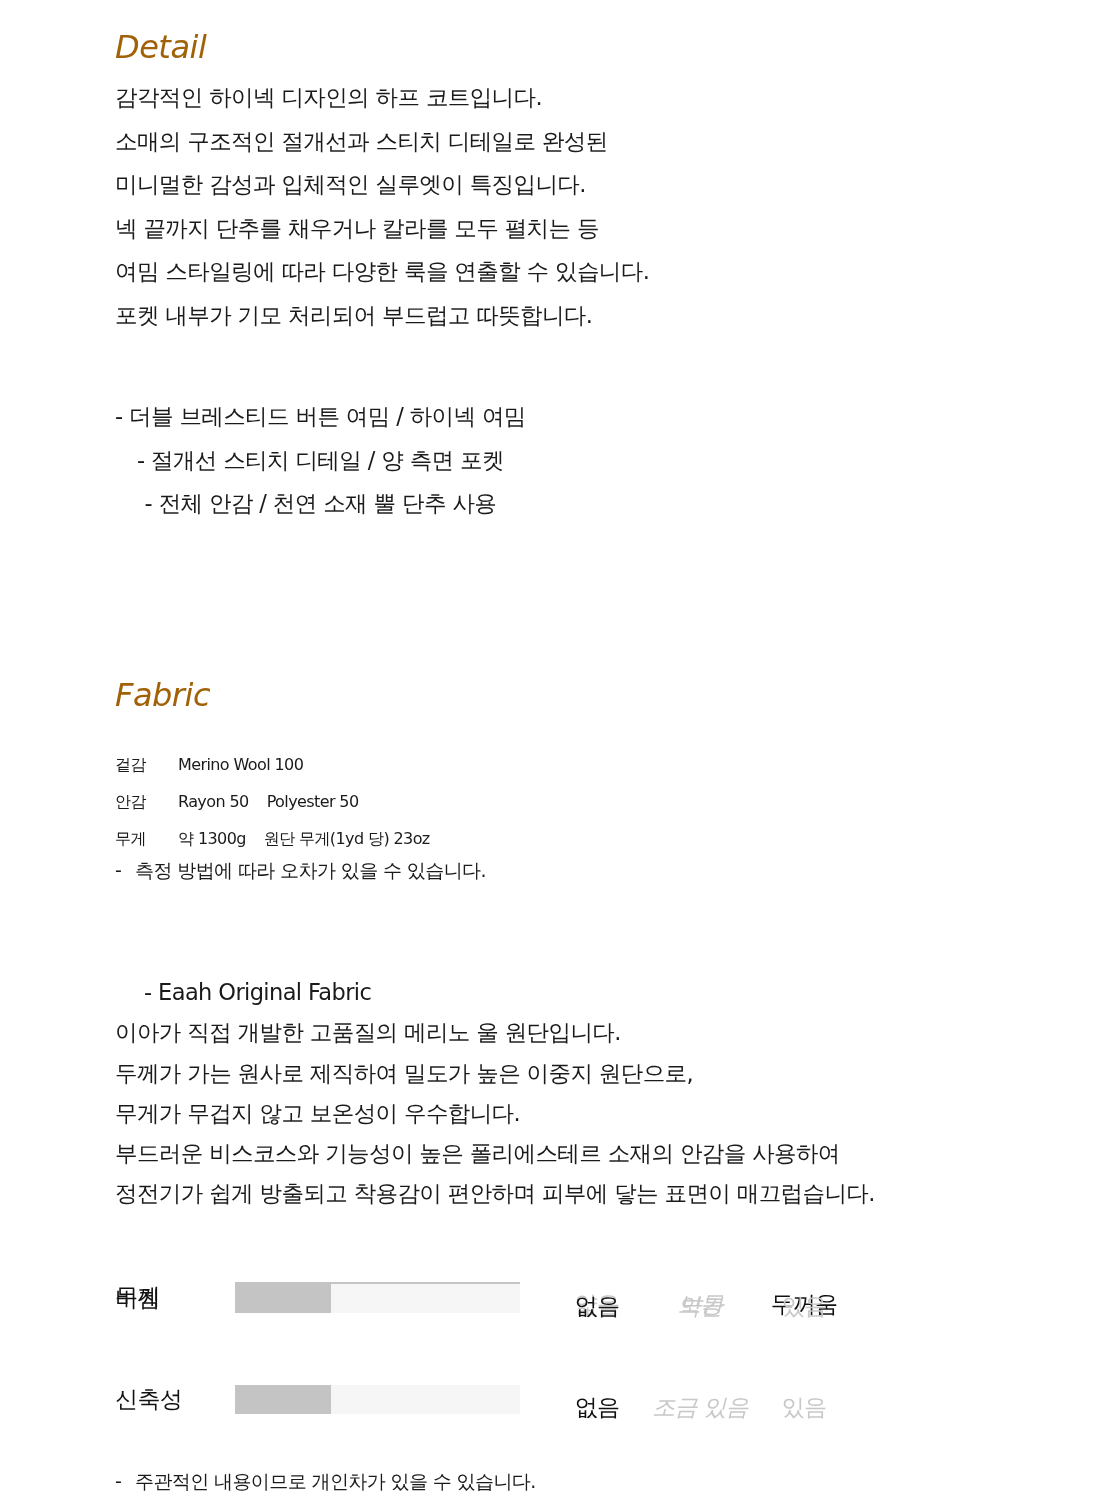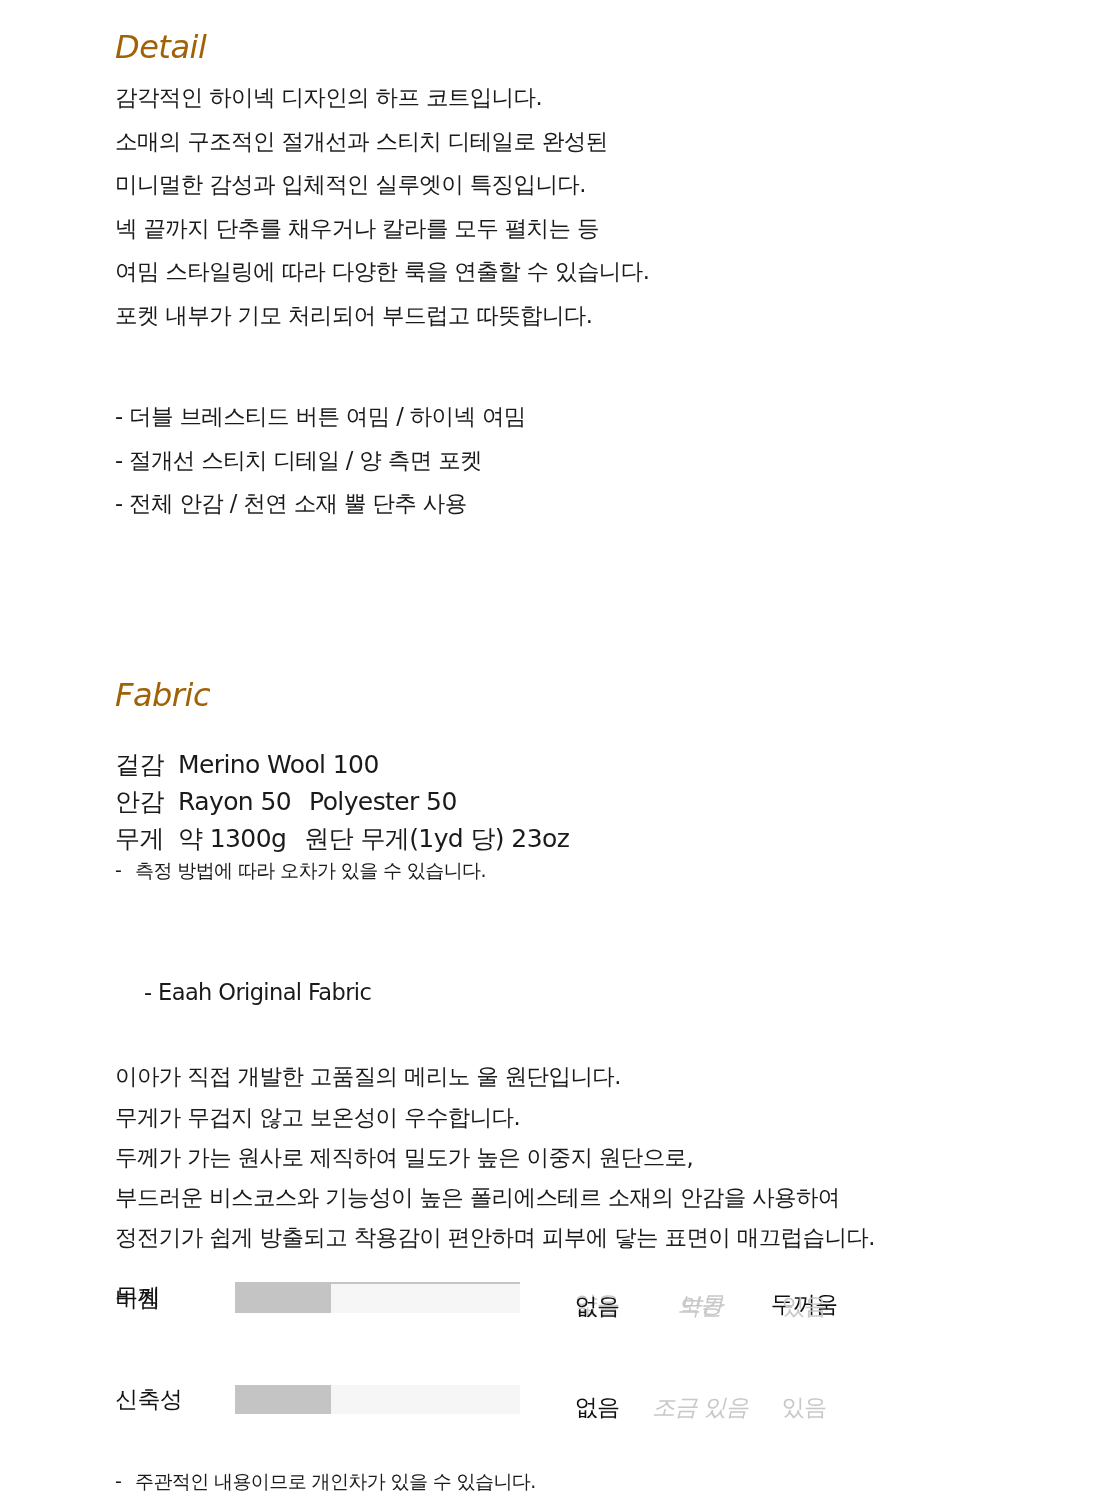--- a/index.html
+++ b/index.html
@@ -30,26 +30,26 @@
 
     .para {
       left: 115px;
       font-size: 22.5px;
       letter-spacing: -0.6px;
       line-height: 43.6px;
       color: #1a1a1a;
     }
     .para .line { display: block; height: 43.6px; }
     #detail-desc { top: 76px; }
-    #detail-bullets { top: 395px; }
+    #detail-bullets { top: 395px; text-align: center; }
 
     .spec {
       left: 115px;
       top: 746px;
-      font-size: 25px;
+      font-size: 16px;
       letter-spacing: -0.6px;
       line-height: 37px;
       color: #1a1a1a;
     }
     .spec-row { display: flex; height: 37px; }
     .spec-label { width: 63px; }
     .spec-val { margin-right: 18px; }
 
     .note {
       left: 115px;
@@ -146,23 +146,23 @@
     <span class="spec-val">원단 무게(1yd 당) 23oz</span>
   </div>
 </div>
 
 <div class="abs note" id="fabric-note">
   <span class="dash">-</span><span>측정 방법에 따라 오차가 있을 수 있습니다.</span>
 </div>
 
 <div class="abs para" id="original-block" style="line-height:40.3px;">
   <span class="line" style="height:40.3px;margin-left:29px;">- Eaah Original Fabric</span>
-  <span class="line" style="height:40.3px;margin-top:44px;">이아가 직접 개발한 고품질의 메리노 울 원단입니다.</span>
+  <span class="line" style="height:40.3px;">이아가 직접 개발한 고품질의 메리노 울 원단입니다.</span>
+  <span class="line" style="height:40.3px;">두께가 가는 원사로 제직하여 밀도가 높은 이중지 원단으로,</span>
   <span class="line" style="height:40.3px;">무게가 무겁지 않고 보온성이 우수합니다.</span>
-  <span class="line" style="height:40.3px;">두께가 가는 원사로 제직하여 밀도가 높은 이중지 원단으로,</span>
   <span class="line" style="height:40.3px;">부드러운 비스코스와 기능성이 높은 폴리에스테르 소재의 안감을 사용하여</span>
   <span class="line" style="height:40.3px;">정전기가 쉽게 방출되고 착용감이 편안하며 피부에 닿는 표면이 매끄럽습니다.</span>
 </div>
 
 <div class="feel-row" style="top:1282px;">
   <span class="feel-label">두께</span>
   <div class="feel-bar">
     <div class="feel-bar-fill" style="width: 100%;"></div>
   </div>
   <span class="feel-opt opt-0">얇음</span>

